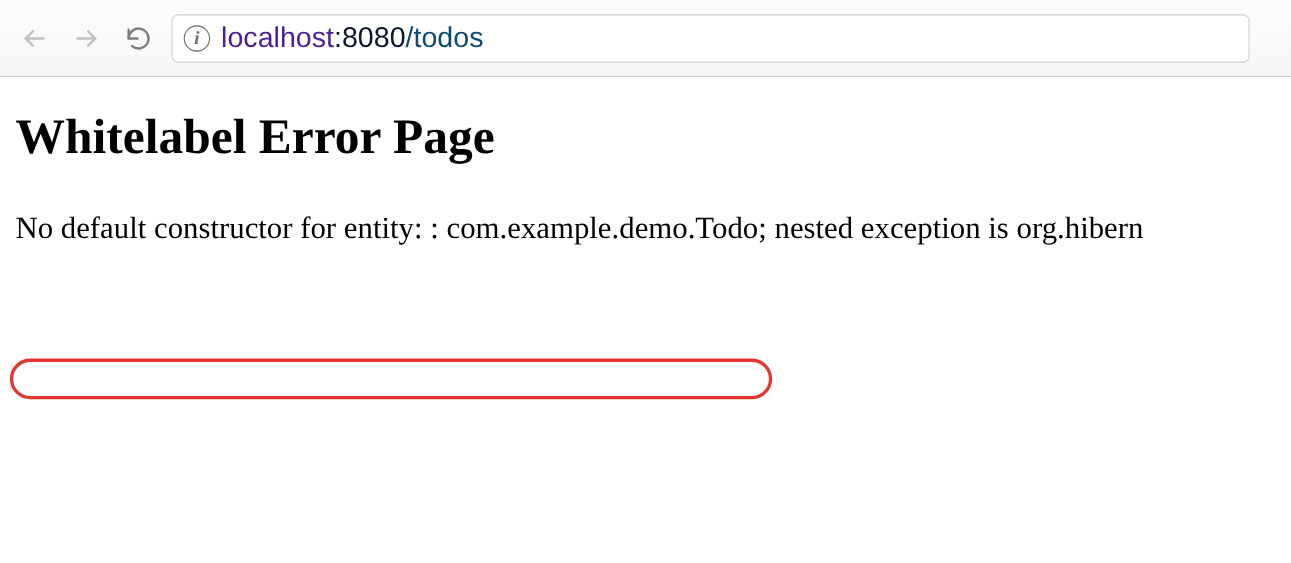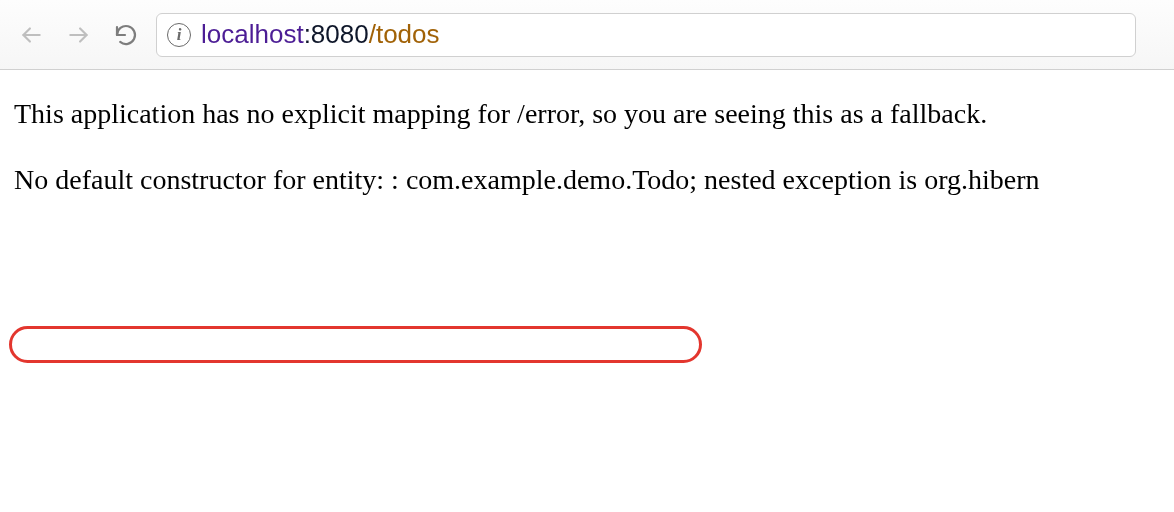--- a/index.html
+++ b/index.html
@@ -59,21 +59,21 @@
       font-size: 17px;
       line-height: 1;
     }
     .addressbar .url {
       font-size: 26px;
       font-weight: 400;
       color: #444;
       white-space: nowrap;
     }
     .addressbar .url .host { color: #4c1d95; }
-    .addressbar .url .path { color: #a16207; }
+    .addressbar .url .path { color: #0c4a6e; }
     .addressbar .url .port { color: #0f172a; }
 
     
     .page {
       padding: 26px 14px 14px 14px;
       font-size: 28px;
       line-height: 1.28;
     }
     h1.page-title {
       font-size: 45px;
@@ -125,22 +125,22 @@
     <span class="site-info">i</span>
     <span class="url">
       <span class="host">localhost</span><span class="port">:8080</span><span class="path">/todos</span>
     </span>
   </div>
 
 </div>
 
 <div class="page">
 
+  <h1 class="page-title">Whitelabel Error Page</h1>
 
-  <p>This application has no explicit mapping for /error, so you are seeing this as a fallback.</p>
 
   <div class="details">
     <div class="exception-line">
       <span id="hl-span">No default constructor for entity: : com.example.demo.Todo;</span><span> nested exception is org.hibern</span>
     </div>
   </div>
 
 </div>
 
 <div id="hl-oval" class="highlight-oval" style="border-color: rgb(227, 54, 46); left: 9px; top: 326.078px; width: 693.078px; height: 37px;"></div>

